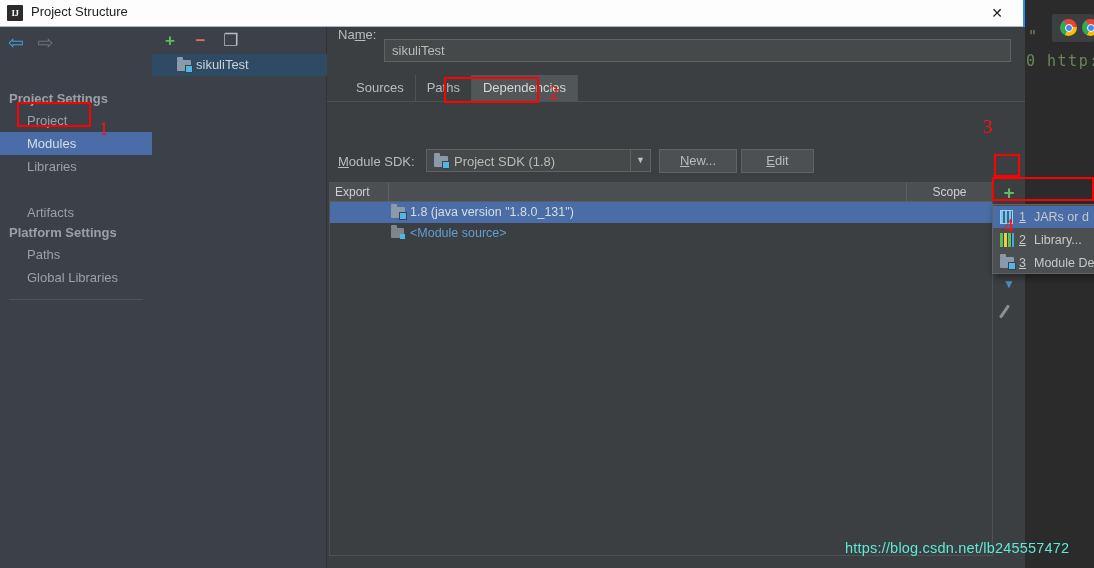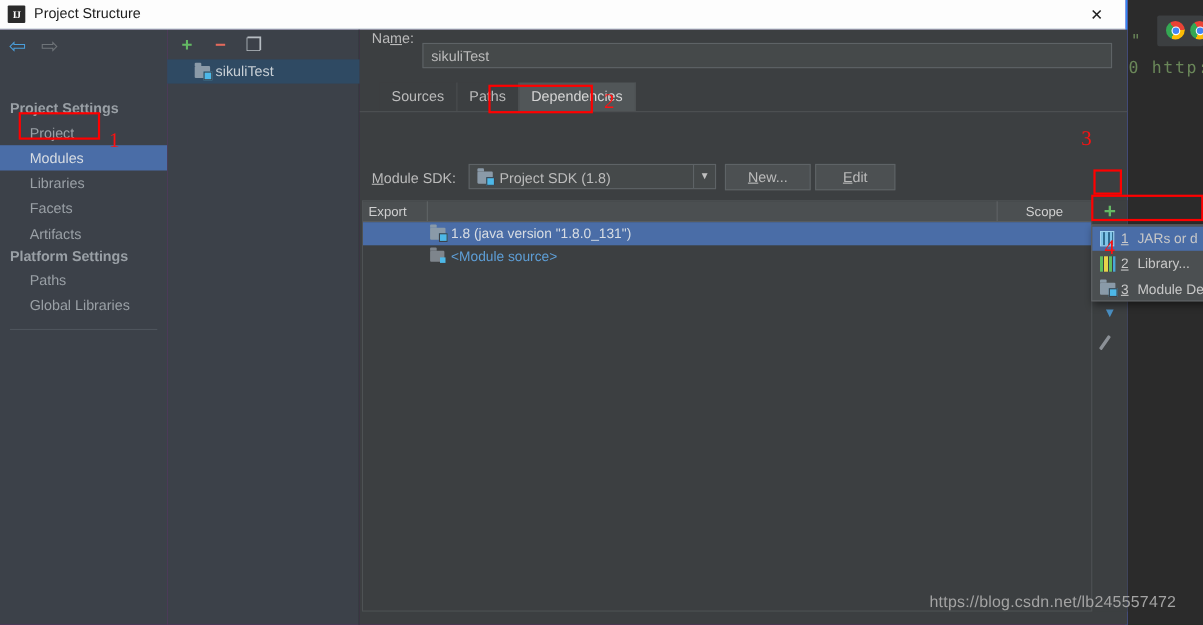--- a/index.html
+++ b/index.html
@@ -44,21 +44,21 @@
     width: 8px; height: 8px; border-radius: 50%;
     background: #4285f4; border: 1.5px solid #fff;
     box-sizing: border-box;
   }
   #chrome-icon-1 { left: 1060px; }
   #chrome-icon-2 { left: 1082px; }
 
   
   #dialog {
     position: absolute; left: 0; top: 0; width: 1025px; height: 568px;
-    background: #a21caf;
+    background: #0369a1;
     border-right: 2px solid #2d8cf0;
   }
   #titlebar {
     position: relative; height: 27px; background: #fdfdfd;
     border-bottom: 1px solid #a9b7c6;
   }
   #ij-logo {
     position: absolute; left: 7px; top: 5px; width: 16px; height: 16px;
     background: #2b2b2b; border-radius: 1px;
     color: #ffffff; font-size: 9px; font-weight: bold;
@@ -301,21 +301,21 @@
       #e8d24a 4px 7px, #3c3f41 7px 8px,
       #5fbf5f 8px 11px, #3c3f41 11px 12px,
       #49a6d8 12px 14px);
   }
   
   .moddep-icon { position: absolute; left: 7px; top: 5px; }
 
   
   #watermark {
     position: absolute; left: 845px; top: 540px;
-    font-size: 14.5px; color: #a3a3a3;
+    font-size: 14.5px; color: #5eead4;
     font-family: "Liberation Sans", sans-serif;
     letter-spacing: 0.2px; white-space: nowrap;
   }
 </style>
 </head>
 <body>
 
 <div id="bg-ide">
   <div id="bg-editor-strip"></div>
   <div id="bg-toolbar-popup"></div>
@@ -338,21 +338,20 @@
     <div id="sidebar">
       <div id="nav-arrows">
         <span class="nav-arrow" id="nav-back">⇦</span>
         <span class="nav-arrow" id="nav-forward">⇨</span>
       </div>
 
       <div class="side-group" style="top:64px">Project Settings</div>
       <div class="side-item" style="top:82px">Project</div>
       <div class="side-item selected" style="top:105px">Modules</div>
       <div class="side-item" style="top:128px">Libraries</div>
-      <div class="side-item" style="top:151px">Facets</div>
       <div class="side-item" style="top:174px">Artifacts</div>
 
       <div class="side-group" style="top:198px">Platform Settings</div>
       <div class="side-item" style="top:216px">Paths</div>
       <div class="side-item" style="top:239px">Global Libraries</div>
 
       <div id="sidebar-sep" style="top:272px"></div>
     </div>
 
     <div id="modules-panel">

